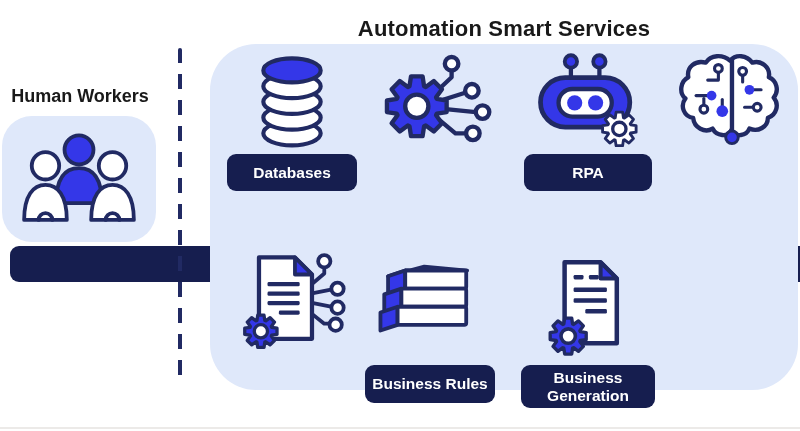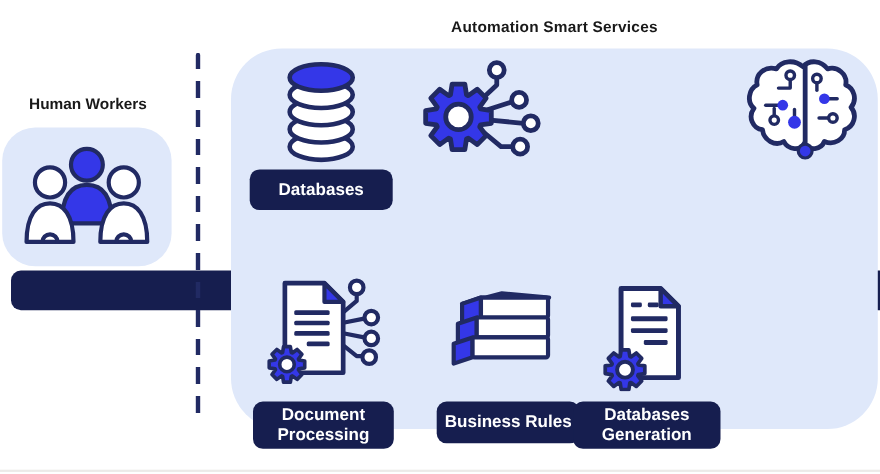--- a/index.html
+++ b/index.html
@@ -7,23 +7,23 @@
     --outline-navy:#212a63;
     --label-bg:#161e4f;
     --panel-bg:#dfe8fa;
     --title-color:#191919;
   }
   *{margin:0;padding:0;box-sizing:border-box}
   body{background:#fff;font-family:"Liberation Sans",sans-serif}
   #stage{position:relative;width:800px;height:431px;background:#fff;overflow:hidden}
 
   .main-title{position:absolute;left:210px;top:16px;width:588px;text-align:center;
-    font-size:14px;font-weight:700;color:var(--title-color);letter-spacing:.2px}
+    font-size:22px;font-weight:700;color:var(--title-color);letter-spacing:.2px}
   .left-title{position:absolute;left:0;top:86px;width:160px;text-align:center;
-    font-size:14px;font-weight:700;color:var(--title-color)}
+    font-size:18px;font-weight:700;color:var(--title-color)}
 
   .left-card{position:absolute;left:2px;top:116px;width:154px;height:126px;
     border-radius:30px;background:var(--panel-bg)}
   .humans-pill{position:absolute;left:10px;top:246px;width:131px;height:36px}
 
   .divider{position:absolute;left:178px;top:48px;width:4px;height:334px;
     background:repeating-linear-gradient(to bottom,var(--outline-navy) 0 15px,transparent 15px 26px);
     border-radius:2px}
 
   .services-panel{position:absolute;left:210px;top:44px;width:588px;height:346px;
@@ -36,21 +36,21 @@
 
   .pill{width:100%;background:var(--label-bg);color:#fff;font-weight:700;font-size:15.5px;
     border-radius:9px;display:flex;align-items:center;justify-content:center;
     text-align:center;line-height:1.12;padding:2px 4px}
 
   .c1{left:227px;top:54px;width:130px}
   .c2{left:375px;top:54px;width:130px}
   .c3{left:524px;top:54px;width:128px}
   .c4{left:667px;top:54px;width:128px}
   .c5{left:230px;top:256px;width:128px}
-  .c6{left:397px;top:256px;width:130px}
+  .c6{left:365px;top:256px;width:130px}
   .c7{left:521px;top:256px;width:134px}
   .c8{left:670px;top:256px;width:127px}
   .c1 .pill,.c2 .pill,.c3 .pill,.c4 .pill{height:37px}
   .c5 .pill,.c7 .pill{height:43px}
   .c6 .pill{height:38px}
   .c8 .pill{height:36px}
 
   .people-svg{position:absolute;left:18px;top:130px}
   .bottom-line{position:absolute;left:0;top:427px;width:800px;height:2px;background:#eceae8}
 
@@ -114,20 +114,37 @@
         <use href="#gear" class="st fb" transform="translate(36 57) scale(1.05)" stroke-width="4.3"></use>
         <circle class="st fw" cx="36" cy="57" r="12" stroke-width="4.5"></circle>
         <circle class="st fw" cx="72" cy="13" r="7" stroke-width="4.5"></circle>
         <circle class="st fw" cx="93" cy="41" r="7" stroke-width="4.5"></circle>
         <circle class="st fw" cx="104" cy="63" r="7" stroke-width="4.5"></circle>
         <circle class="st fw" cx="94" cy="85" r="7" stroke-width="4.5"></circle>
       </svg>
     </div>
   </div>
 
+  <div class="cell row1 c3">
+    <div class="icon-box">
+      <svg width="114" height="99" viewBox="0 0 120 104">
+        <path class="st" d="M42 30 V17" stroke-width="4.5"></path>
+        <path class="st" d="M72 30 V17" stroke-width="4.5"></path>
+        <circle class="st fb" cx="42" cy="13" r="6.5" stroke-width="4"></circle>
+        <circle class="st fb" cx="72" cy="13" r="6.5" stroke-width="4"></circle>
+        <rect class="st fb" x="10" y="30" width="94" height="52" rx="26" stroke-width="5"></rect>
+        <rect class="st fw" x="29" y="42" width="56" height="29" rx="14.5" stroke-width="4.5"></rect>
+        <circle class="fb" cx="46" cy="56.5" r="8"></circle>
+        <circle class="fb" cx="68" cy="56.5" r="8"></circle>
+        <use href="#gear" class="st fw" transform="translate(93 84) scale(0.6)" stroke-width="5"></use>
+        <circle class="st fw" cx="93" cy="84" r="7" stroke-width="3.5"></circle>
+      </svg>
+    </div>
+    <div class="pill">RPA</div>
+  </div>
 
   <div class="cell row1 c4">
     <div class="icon-box">
       <svg width="112" height="97" viewBox="0 0 112 100">
         <path class="st fw" d="M55 10 C47 3 35 4 30 12 C19 9 10 17 12 27 C4 31 2 43 9 49 C3 57 8 68 17 69 C18 79 29 85 37 80 C41 88 53 89 56 82 C61 89 72 88 75 80 C84 84 94 78 94 69 C103 66 106 55 100 48 C106 41 103 30 95 27 C97 17 87 9 78 12 C72 4 61 3 55 10 Z" stroke-width="4.5"></path>
         <path class="st" d="M57 9 V86" stroke-width="4.5"></path>
         <path class="st" d="M32 30 L43 30 L43 22" stroke-width="3.2"></path>
         <path class="st" d="M20 46 L32 46" stroke-width="3.2"></path>
         <path class="st" d="M47 50 L47 58" stroke-width="3.2"></path>
         <path class="st" d="M68 32 L68 25" stroke-width="3.2"></path>
@@ -160,21 +177,20 @@
         <rect class="fn" x="33" y="56" width="34" height="4.5" rx="1.5"></rect>
         <rect class="fn" x="45" y="66" width="22" height="4.5" rx="1.5"></rect>
         <circle class="st fw" cx="93" cy="14" r="6.5" stroke-width="4"></circle>
         <circle class="st fw" cx="107" cy="43" r="6.5" stroke-width="4"></circle>
         <circle class="st fw" cx="107" cy="63" r="6.5" stroke-width="4"></circle>
         <circle class="st fw" cx="105" cy="81" r="6.5" stroke-width="4"></circle>
         <use href="#gear" class="st fb" transform="translate(26 88) scale(0.58)" stroke-width="6"></use>
         <circle class="st fw" cx="26" cy="88" r="7" stroke-width="3.5"></circle>
       </svg>
     </div>
-    <div class="pill">Document Processing</div>
   </div>
 
   <div class="cell row2 c6">
     <div class="icon-box">
       <svg width="124" height="81" viewBox="0 0 130 85" style="margin-bottom:16px">
         <polygon class="st fw" points="21,16 59,6 104,10 39,10" stroke-width="4"></polygon>
         <polygon class="st fb" points="21,16 39,10 39,29 21,35" stroke-width="4"></polygon>
         <rect class="st fw" x="39" y="10" width="64" height="19" rx="2" stroke-width="4"></rect>
         <polygon class="st fb" points="17,35 35,29 35,48 17,54" stroke-width="4"></polygon>
         <rect class="st fw" x="35" y="29" width="68" height="19" rx="2" stroke-width="4"></rect>
@@ -192,18 +208,18 @@
         <path class="st fb" d="M64 8 L82 26 H64 Z" stroke-width="4.5"></path>
         <rect class="fn" x="34" y="22" width="11" height="5" rx="1.5"></rect>
         <rect class="fn" x="51" y="22" width="11" height="5" rx="1.5"></rect>
         <rect class="fn" x="34" y="36" width="37" height="5" rx="1.5"></rect>
         <rect class="fn" x="34" y="48" width="37" height="5" rx="1.5"></rect>
         <rect class="fn" x="47" y="60" width="24" height="5" rx="1.5"></rect>
         <use href="#gear" class="st fb" transform="translate(28 90) scale(0.68)" stroke-width="5.5"></use>
         <circle class="st fw" cx="28" cy="90" r="8" stroke-width="4"></circle>
       </svg>
     </div>
-    <div class="pill">Databases Generation</div>
+    <div class="pill">Business Generation</div>
   </div>
 
 
   <div class="bottom-line"></div>
 </div>
 
 </body></html>

